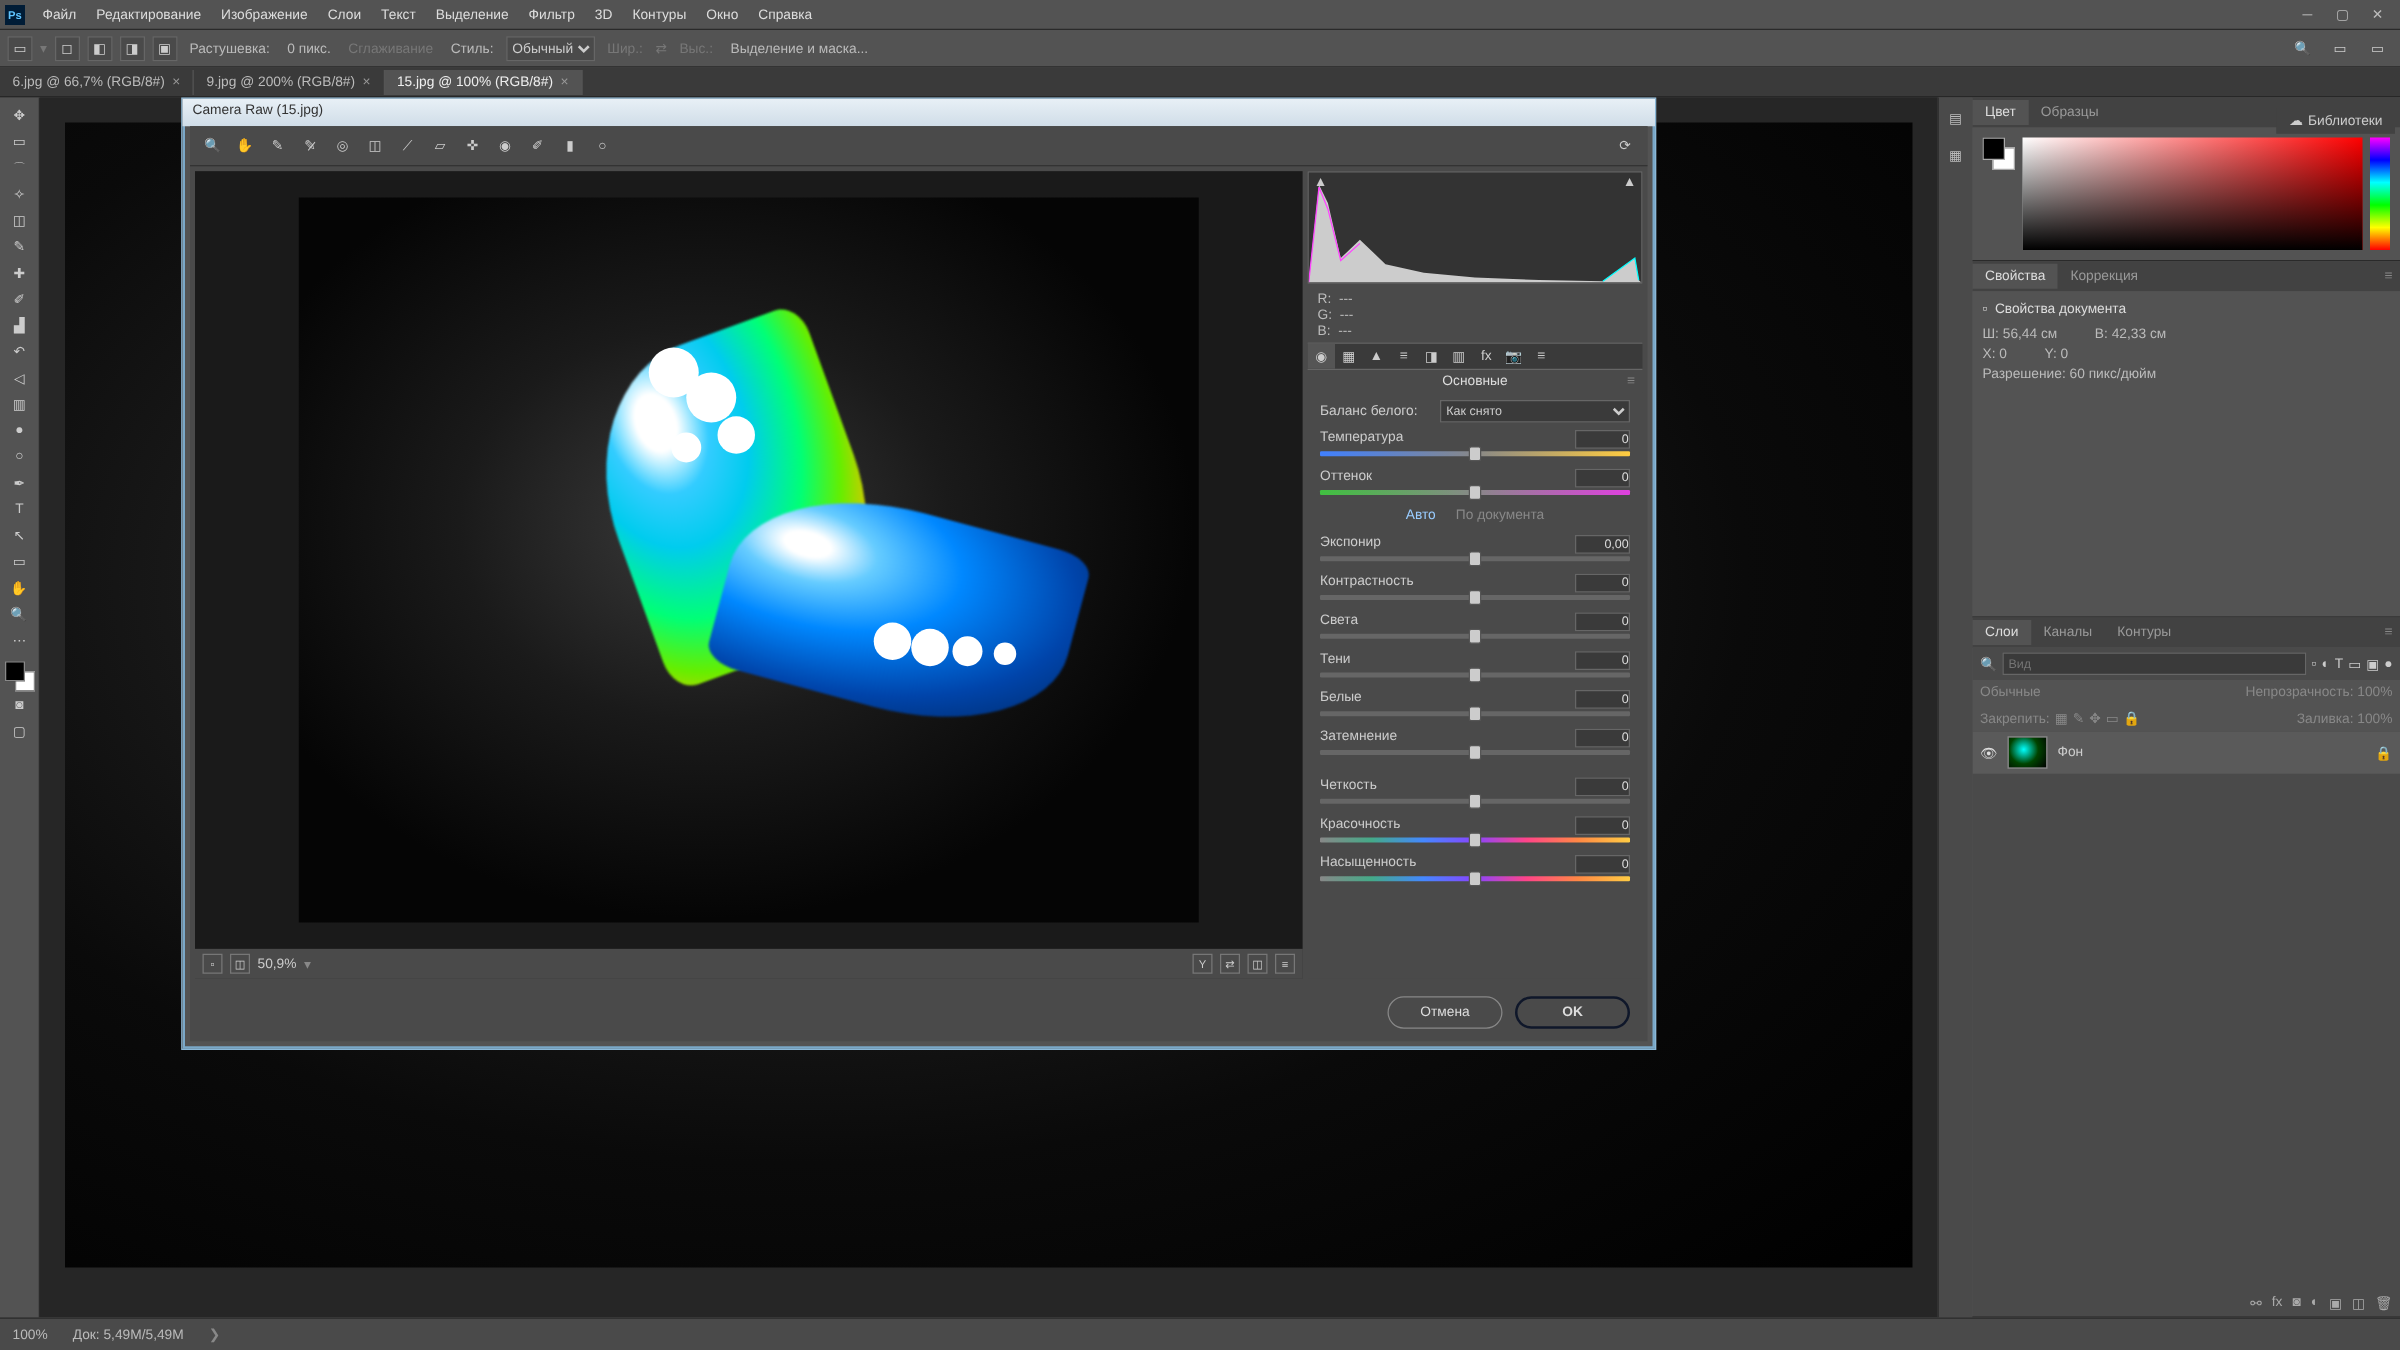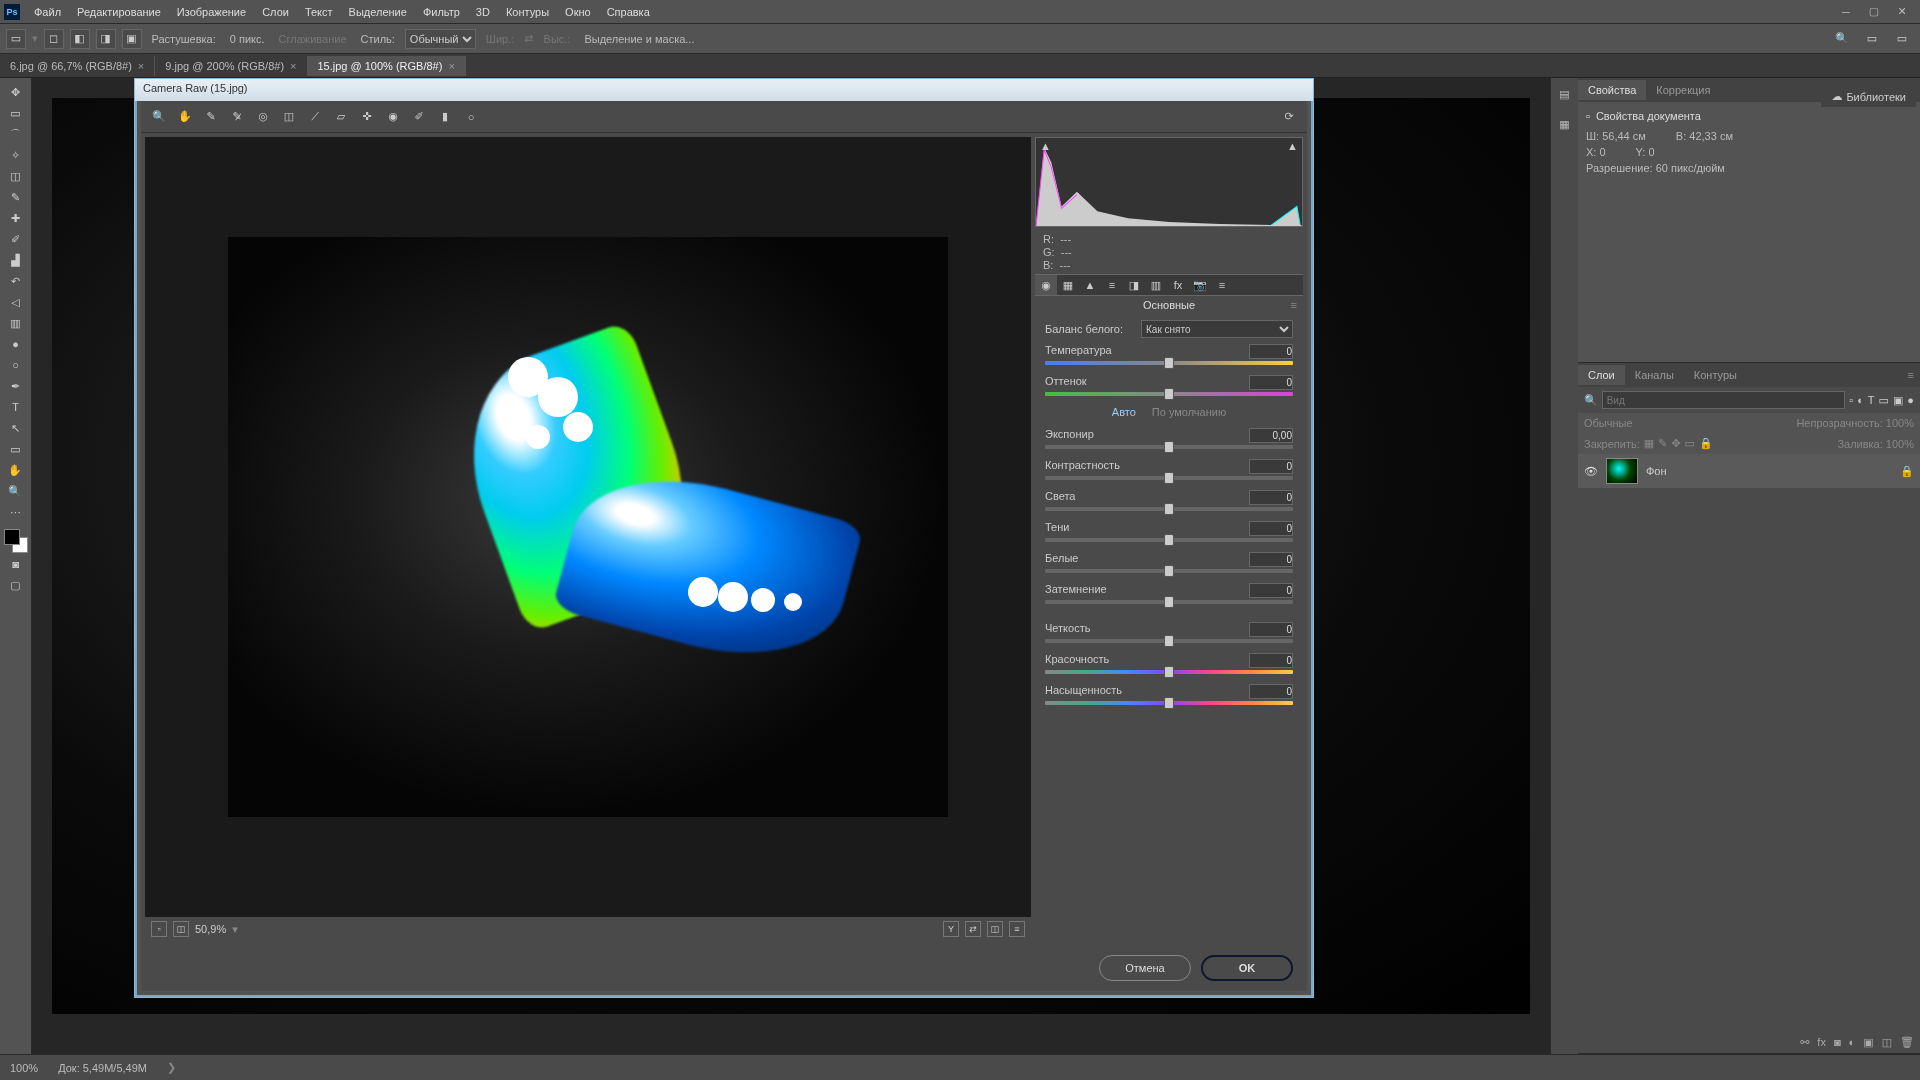--- a/index.html
+++ b/index.html
@@ -69,21 +69,21 @@
 .layer-list { flex:1; background:#4a4a4a; overflow:auto; }
 .layer-row { display:flex; align-items:center; padding:4px 6px; gap:8px; background:#5a5a5a; }
 .layer-row .eye { width:14px; color:#ddd; }
 .layer-row .thumb { width:32px; height:26px; background:radial-gradient(circle at 40% 40%,#0ff,#040,#000); border:1px solid #888; }
 .layer-bottom { display:flex; justify-content:flex-end; gap:8px; padding:4px 6px; background:#4a4a4a; color:#aaa; }
 
 
 .statusbar { position:absolute; bottom:0; left:0; right:0; height:26px; background:#4a4a4a; display:flex; align-items:center; padding:0 10px; gap:20px; color:#bbb; border-top:1px solid #2a2a2a; }
 
 
-.cr-dialog { position:absolute; top:78px; left:134px; width:1180px; height:920px; background:#535353; border:1px solid #8ab8d8; box-shadow:0 0 0 2px #7aa8c8 inset; }
+.cr-dialog { position:absolute; top:78px; left:145px; width:1180px; height:762px; background:#535353; border:1px solid #8ab8d8; box-shadow:0 0 0 2px #7aa8c8 inset; }
 .cr-title { height:22px; background:linear-gradient(#e8f0f6,#d0dde8); color:#333; padding:3px 8px; font-size:11px; }
 .cr-body { position:absolute; top:22px; left:6px; right:6px; bottom:6px; background:#4a4a4a; display:flex; flex-direction:column; }
 .cr-toolbar { height:32px; background:#4a4a4a; display:flex; align-items:center; padding:0 6px; gap:2px; border-bottom:1px solid #333; }
 .cr-toolbar .t { width:24px; height:24px; display:flex; align-items:center; justify-content:center; color:#ccc; }
 .cr-toolbar .spacer { flex:1; }
 .cr-main { flex:1; display:flex; }
 .cr-preview { flex:1; background:#333; display:flex; flex-direction:column; margin:4px; }
 .cr-image { flex:1; background:#1a1a1a; display:flex; align-items:center; justify-content:center; position:relative; overflow:hidden; }
 .butterfly { width:560px; height:420px; position:relative; }
 .bf-bg { position:absolute; inset:-80px; background:radial-gradient(ellipse at 45% 45%, #3a3a3a 0%, #1a1a1a 35%, #050505 70%); }
@@ -216,20 +216,37 @@
     <div class="bgimg"></div>
   </div>
 
   <div class="panels-right">
     <div class="minibar">
       <div>▤</div>
       <div>▦</div>
     </div>
     <div class="panelstack">
 
+      <div class="panel">
+        <div class="panel-tabs">
+          <div class="ptab active">Цвет</div>
+          <div class="ptab">Образцы</div>
+          <div class="menu-ic">≡</div>
+        </div>
+        <div class="panel-body">
+          <div class="colorpanel-row">
+            <div class="color-swatch2">
+                <div class="b"></div>
+                <div class="a"></div>
+              </div>
+            <div class="colorpicker" style="flex:1"></div>
+            <div class="huebar"></div>
+          </div>
+        </div>
+      </div>
 
       <div class="panel">
         <div class="panel-tabs">
           <div class="ptab active">Свойства</div>
           <div class="ptab">Коррекция</div>
           <div class="menu-ic">≡</div>
         </div>
         <div class="panel-body" style="height:260px">
           <div style="display:flex;align-items:center;gap:6px;margin-bottom:8px;color:#ddd">
             <span>▫</span>
@@ -403,21 +420,21 @@
               <div class="sld-head">
                 <span>Оттенок</span>
                 <input value="0" style="">
               </div>
               <div class="sld-track tint">
                 <div class="sld-thumb"></div>
               </div>
             </div>
           <div class="auto-row">
               <span>Авто</span>
-              <span class="dim">По умолчанию</span>
+              <span class="dim">По документа</span>
             </div>
           <div class="sld">
               <div class="sld-head">
                 <span>Экспонир</span>
                 <input value="0,00" style="">
               </div>
               <div class="sld-track">
                 <div class="sld-thumb"></div>
               </div>
             </div>

